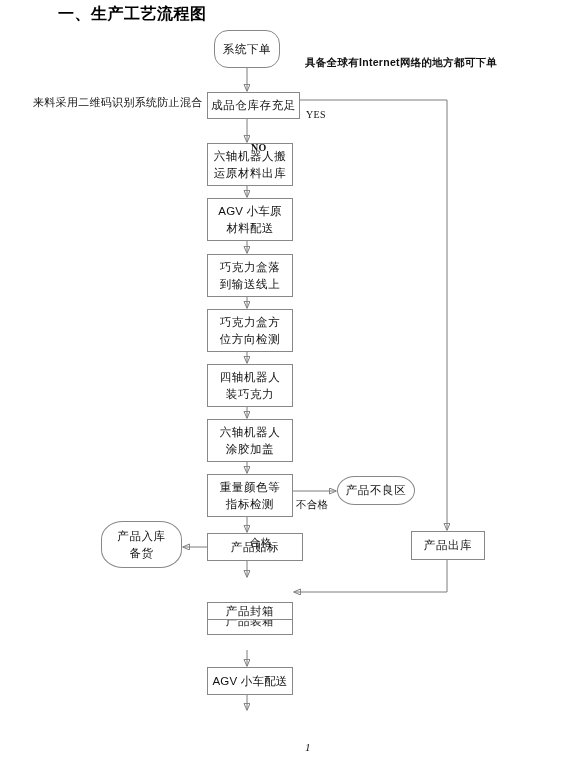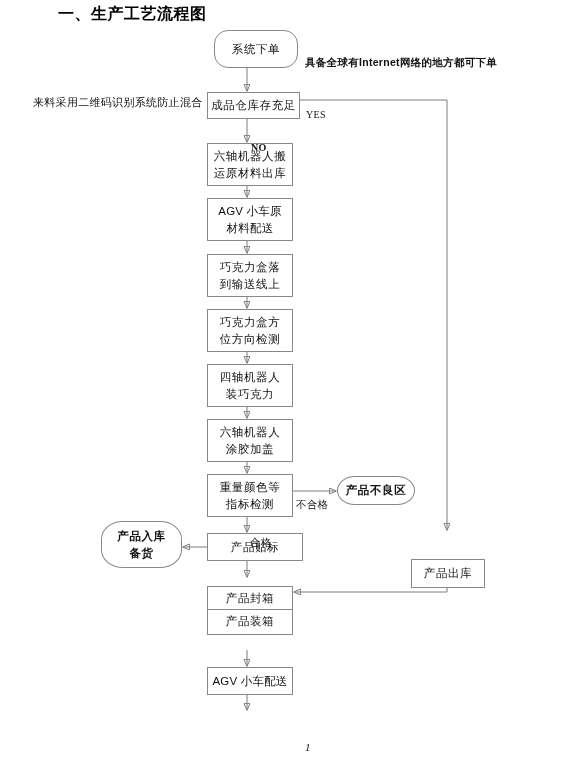--- a/index.html
+++ b/index.html
@@ -44,21 +44,20 @@
     font-size: 11.5px;
     line-height: 1.42;
     color: #111;
     letter-spacing: 0.6px;
   }
   .node.rounded {
     border-radius: 14px;
   }
   .node.capsule {
     border-radius: 22px / 18px;
-    font-weight: bold;
   }
   .node .label {
     display: block;
     padding: 0 3px;
     white-space: pre-line;
   }
   .node.latin .label {
     font-family: "Liberation Sans", sans-serif;
     letter-spacing: 0.2px;
   }
@@ -152,21 +151,21 @@
 
     <path d="M447,560 L447,592 L294,592" marker-end="url(#ah)"></path>
 
     <line x1="247" y1="606" x2="247" y2="621" marker-end="url(#ah)"></line>
 
     <line x1="247" y1="650" x2="247" y2="666" marker-end="url(#ah)"></line>
 
     <line x1="247" y1="695" x2="247" y2="710" marker-end="url(#ah)"></line>
   </svg>
 
-  <div class="node rounded" style="left:214px; top:30px; width:84px; height:38px;">
+  <div class="node rounded" style="left:214px; top:30px; width:66px; height:38px;">
     <span class="label">系统下单</span>
   </div>
 
   <div class="node" style="left:207px; top:92px; width:93px; height:27px;">
     <span class="label">成品仓库存充足</span>
   </div>
 
   <div class="node" style="left:207px; top:143px; width:86px; height:43px;">
     <span class="label">六轴机器人搬
 运原材料出库</span>
@@ -208,29 +207,29 @@
 
   <div class="node" style="left:207px; top:533px; width:96px; height:28px;">
     <span class="label">产品贴标</span>
   </div>
 
   <div class="node capsule" style="left:101px; top:521px; width:81px; height:47px;">
     <span class="label">产品入库
 备货</span>
   </div>
 
-  <div class="node" style="left:411px; top:531px; width:74px; height:29px;margin-top:28px;">
+  <div class="node" style="left:411px; top:531px; width:74px; height:29px;">
     <span class="label">产品出库</span>
   </div>
 
   <div class="node" style="left:207px; top:578px; width:86px; height:28px;margin-top:29px;">
     <span class="label">产品装箱</span>
   </div>
 
-  <div class="node" style="left:207px; top:586px; width:86px; height:24px;">
+  <div class="node" style="left:207px; top:602px; width:86px; height:18px;">
     <span class="label">产品封箱</span>
   </div>
 
   <div class="node latin" style="left:207px; top:667px; width:86px; height:28px;">
     <span class="label">AGV 小车配送</span>
   </div>
 
 
   <div class="edge-label latin" style="left:306px; top:89px;">YES</div>
 

